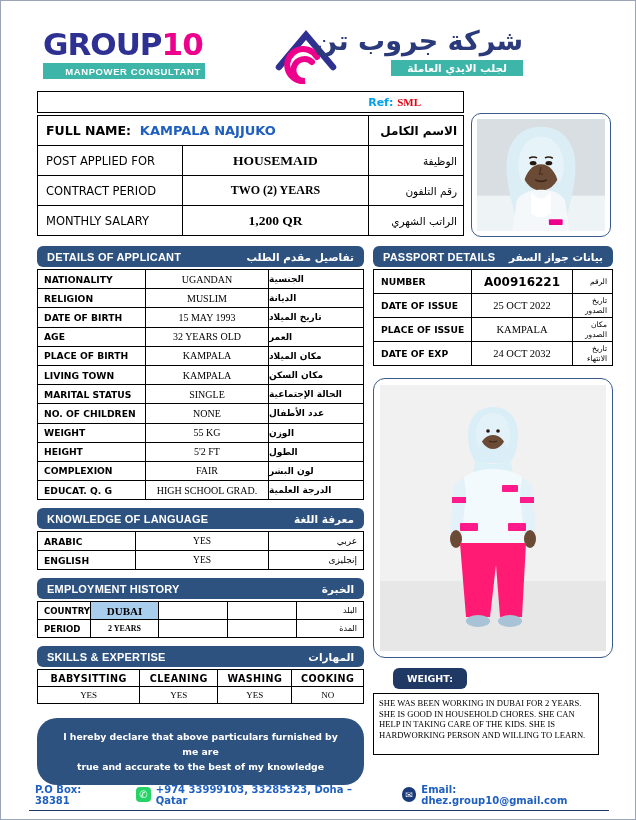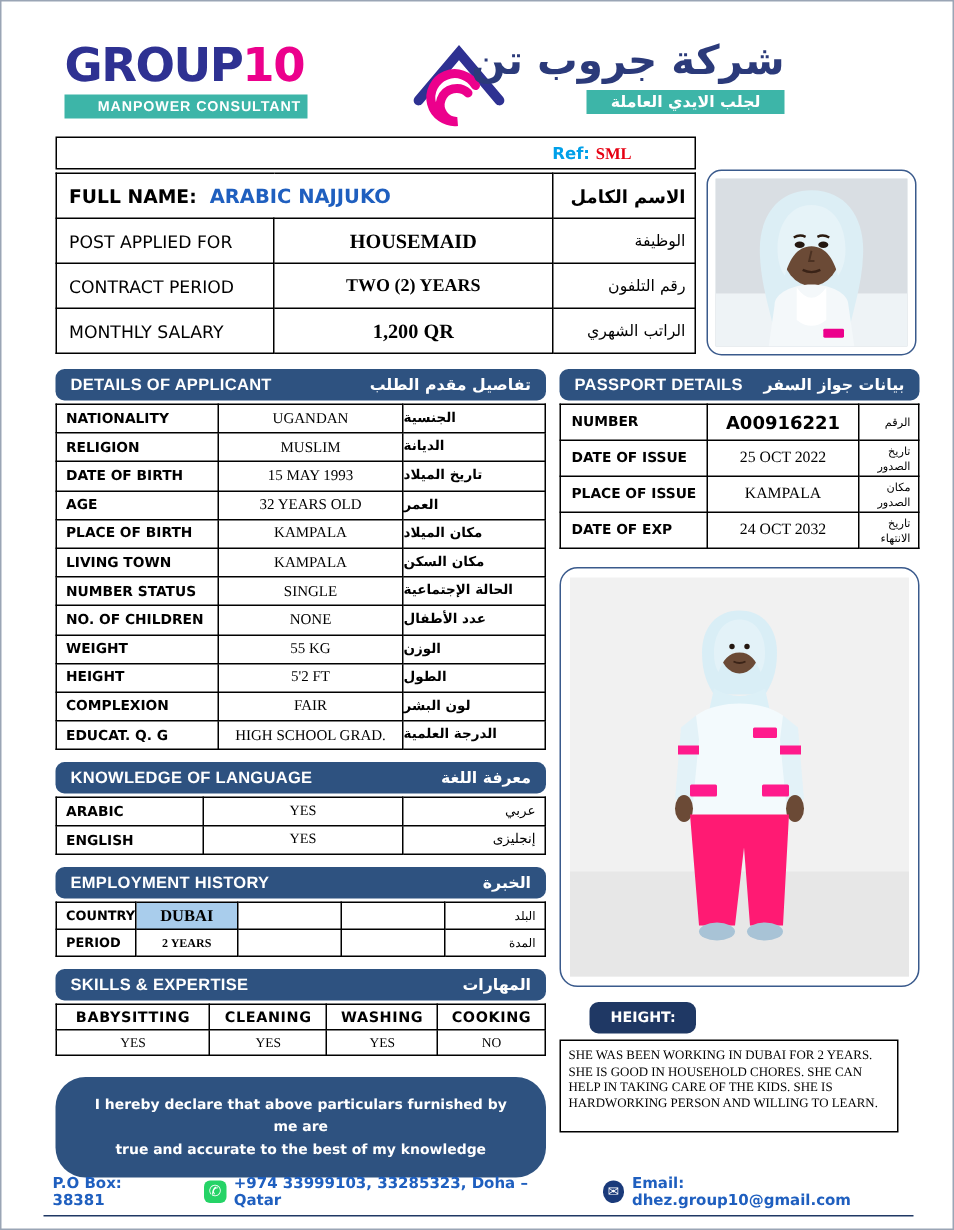--- a/index.html
+++ b/index.html
@@ -304,21 +304,21 @@
       <span class="ref-label">Ref:</span>
       <span class="ref-val">SML</span>
     </span>
   </div>
 
   <table class="top-table">
     <tbody>
         <tr>
       <td colspan="2" class="tt-name-label">
         <span>FULL NAME:</span>
-        &nbsp;<span class="tt-name-val">ARABIC NAJJUKO</span>
+        &nbsp;<span class="tt-name-val">KAMPALA NAJJUKO</span>
       </td>
       <td class="tt-ar bold">الاسم الكامل</td>
     </tr>
     <tr>
       <td class="tt-key">POST APPLIED FOR</td>
       <td class="tt-val big">HOUSEMAID</td>
       <td class="tt-ar">الوظيفة</td>
     </tr>
     <tr>
       <td class="tt-key">CONTRACT PERIOD</td>
@@ -392,21 +392,21 @@
         <td class="g-key">PLACE OF BIRTH</td>
         <td class="g-val">KAMPALA</td>
         <td class="g-ar">مكان الميلاد</td>
       </tr>
       <tr>
         <td class="g-key">LIVING TOWN</td>
         <td class="g-val">KAMPALA</td>
         <td class="g-ar">مكان السكن</td>
       </tr>
       <tr>
-        <td class="g-key">NUMBER STATUS</td>
+        <td class="g-key">MARITAL STATUS</td>
         <td class="g-val">SINGLE</td>
         <td class="g-ar">الحالة الإجتماعية</td>
       </tr>
       <tr>
         <td class="g-key">NO. OF CHILDREN</td>
         <td class="g-val">NONE</td>
         <td class="g-ar">عدد الأطفال</td>
       </tr>
       <tr>
         <td class="g-key">WEIGHT</td>
@@ -565,21 +565,21 @@
           <ellipse cx="150" cy="154" rx="6" ry="9" fill="#6b4a36"></ellipse>
 
           <path d="M80 158 L146 158 L142 232 L120 232 L116 180 L110 232 L86 232 Z" fill="#ff1a73"></path>
 
           <ellipse cx="98" cy="236" rx="12" ry="6" fill="#a8c3d6"></ellipse>
           <ellipse cx="130" cy="236" rx="12" ry="6" fill="#a8c3d6"></ellipse>
         </svg>
       </div>
     </div>
 
-    <div class="remarks-badge">HEIGHT:</div>
+    <div class="remarks-badge">WEIGHT:</div>
     <div class="remarks-box">SHE WAS BEEN WORKING IN DUBAI FOR 2 YEARS. SHE IS GOOD IN HOUSEHOLD CHORES. SHE CAN HELP IN TAKING CARE OF THE KIDS. SHE IS HARDWORKING PERSON AND WILLING TO LEARN.</div>
   </div>
 
   <div class="footer">
     <div class="footer-row">
       <span>P.O Box: 38381</span>
       <span class="footer-sep"></span>
       <span class="ic wa">✆</span>
       <span>+974 33999103, 33285323, Doha – Qatar</span>
       <span class="footer-sep"></span>

